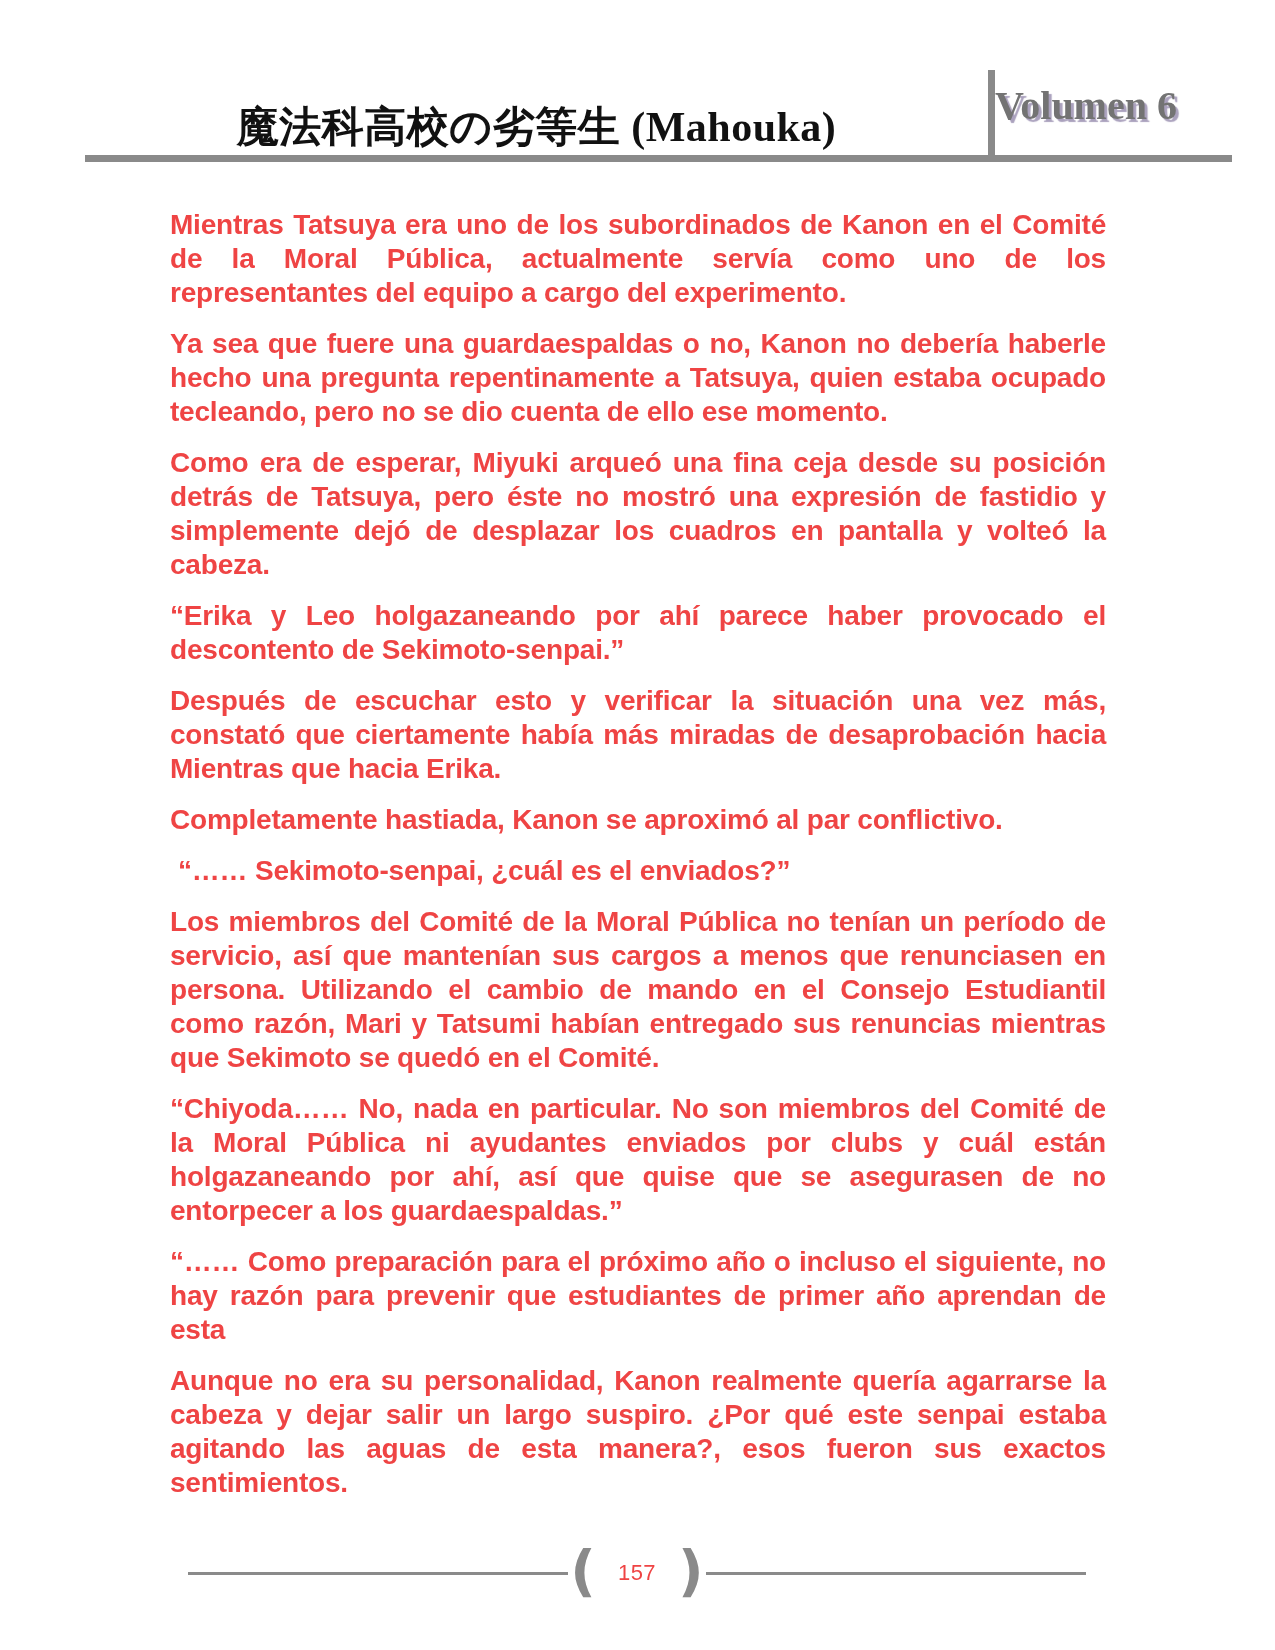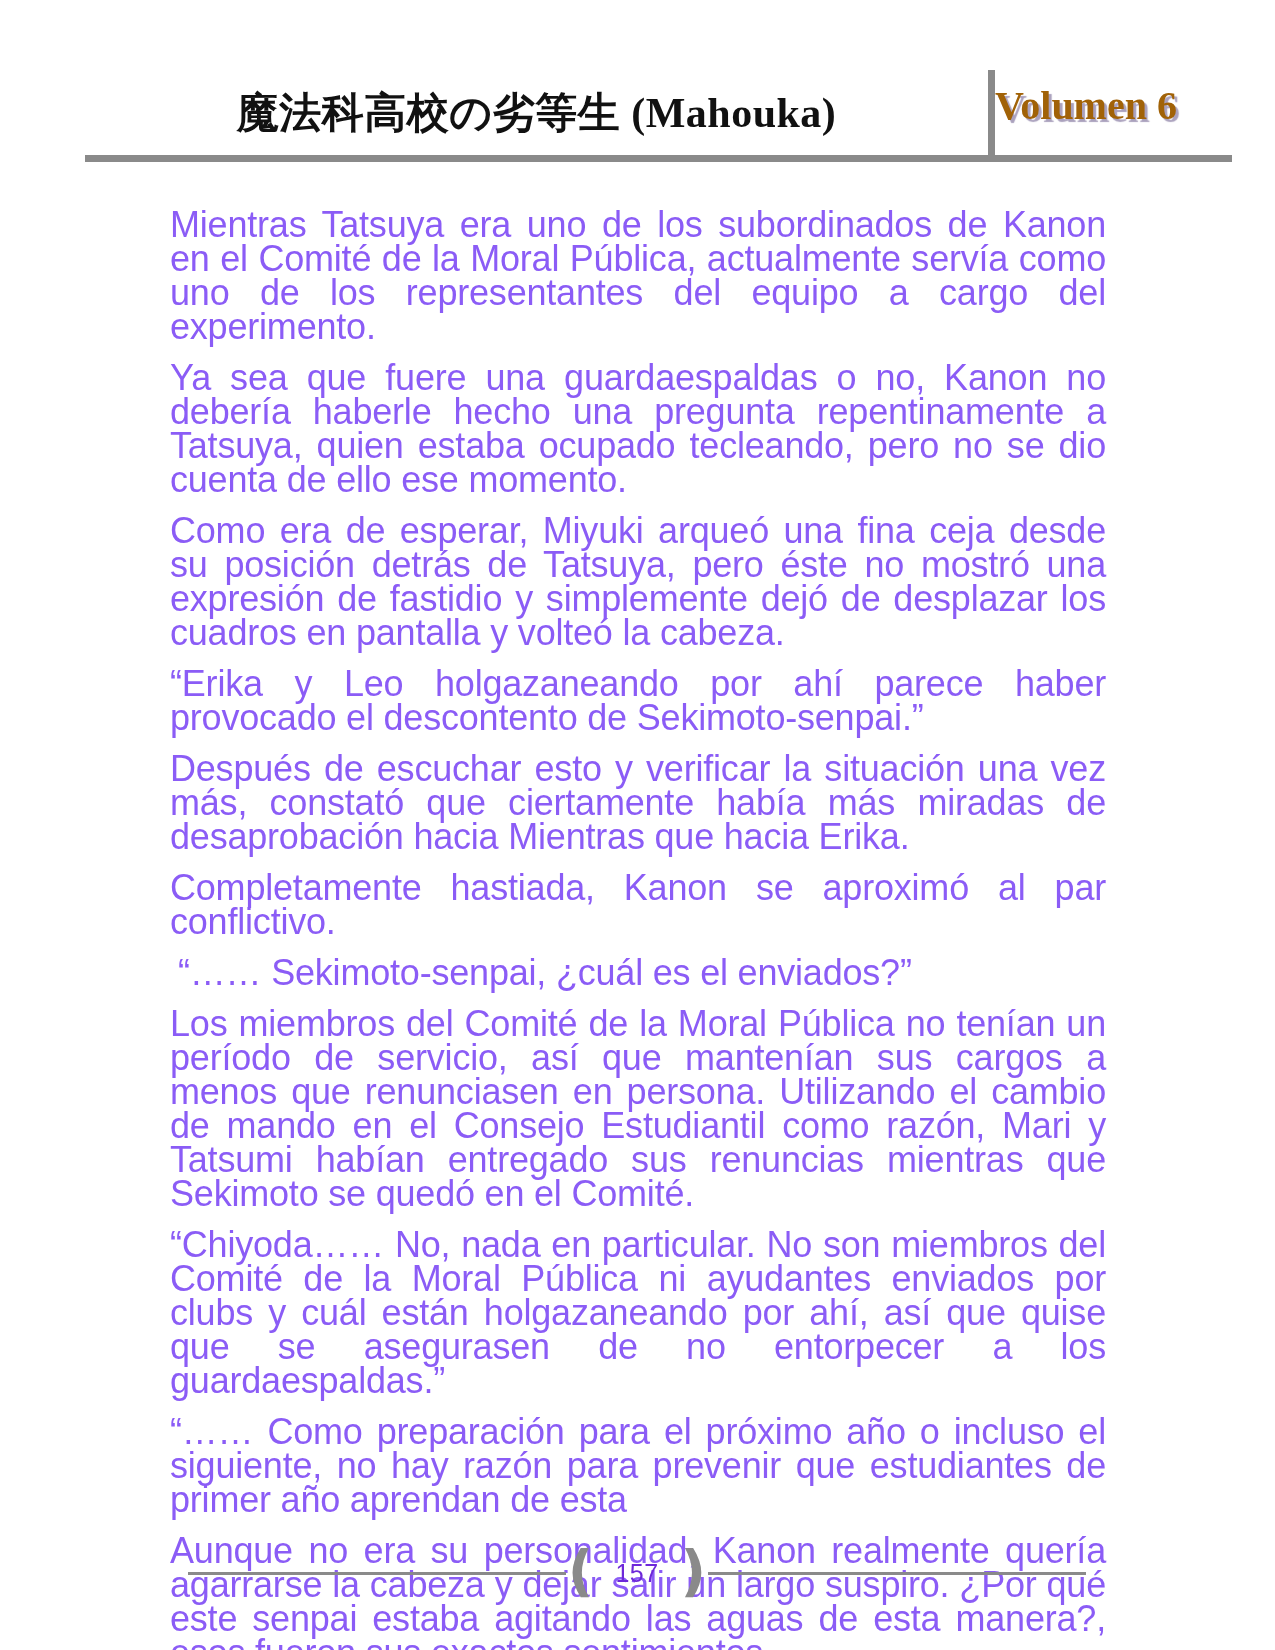--- a/index.html
+++ b/index.html
@@ -19,21 +19,21 @@
     display: flex;
     align-items: stretch;
     margin-top: 70px;
     padding-left: 85px;
     padding-right: 43px;
     height: 85px;
   }
   .header-title-cell {
     width: 903px;
     display: flex;
-    align-items: center;
+    align-items: flex-end;
     justify-content: center;
   }
   .book-title {
     font-family: "Liberation Serif", "DejaVu Serif", serif;
     font-weight: bold;
     font-size: 42px;
     color: #111111;
     letter-spacing: 0.5px;
     white-space: nowrap;
   }
@@ -46,44 +46,45 @@
     display: flex;
     align-items: center;
     justify-content: center;
     padding-right: 55px;
     padding-bottom: 14px;
   }
   .volume-label {
     font-family: "Liberation Serif", "DejaVu Serif", serif;
     font-weight: bold;
     font-size: 40px;
-    color: #a16207;
+    color: #737373;
     text-shadow: 3px 3px 1px #aaa1bd;
     white-space: nowrap;
   }
   .header-rule {
     margin-left: 85px;
     width: 1147px;
     height: 7px;
     background: #8a8a8a;
   }
 
   
   .body-col {
     margin-left: 170px;
     margin-top: 46px;
     width: 936px;
   }
   .body-col p {
-    font-size: 36px;
+    font-size: 28px;
     line-height: 34px;
-    color: #8b5cf6;
+    color: #ef4444;
     text-align: justify;
     margin-bottom: 17px;
     letter-spacing: -0.2px;
+    font-weight: bold;
   }
   .body-col p.p-indent { text-indent: 8px; }
 
   
   .footer {
     position: absolute;
     top: 1548px;
     left: 188px;
     right: 189px;
     height: 50px;
@@ -98,22 +99,22 @@
   .footer-bracket {
     font-family: "DejaVu Sans", sans-serif;
     font-weight: bold;
     font-size: 56px;
     line-height: 1;
     color: #8a8a8a;
     padding: 0 2px;
     transform: translateY(-2px);
   }
   .page-number {
-    font-size: 25px;
-    color: #6d28d9;
+    font-size: 22px;
+    color: #ef4444;
     margin: 0 20px;
     letter-spacing: 0.5px;
   }
 </style>
 </head>
 <body>
 
 <div class="page">
 
   <header class="header">

